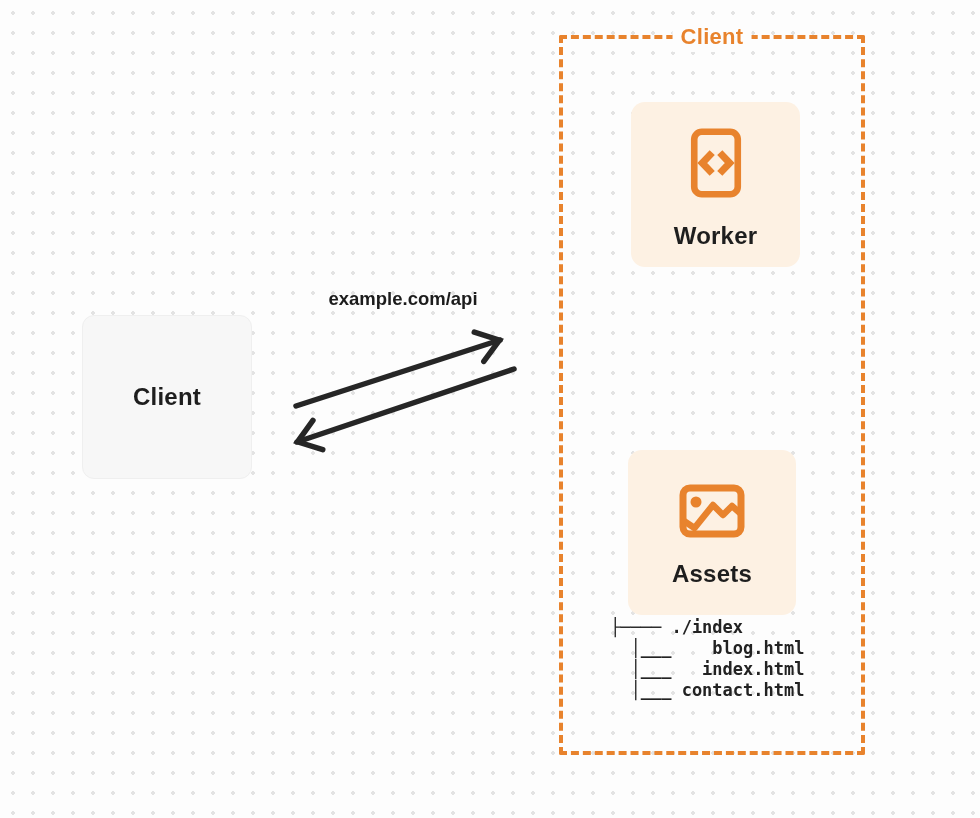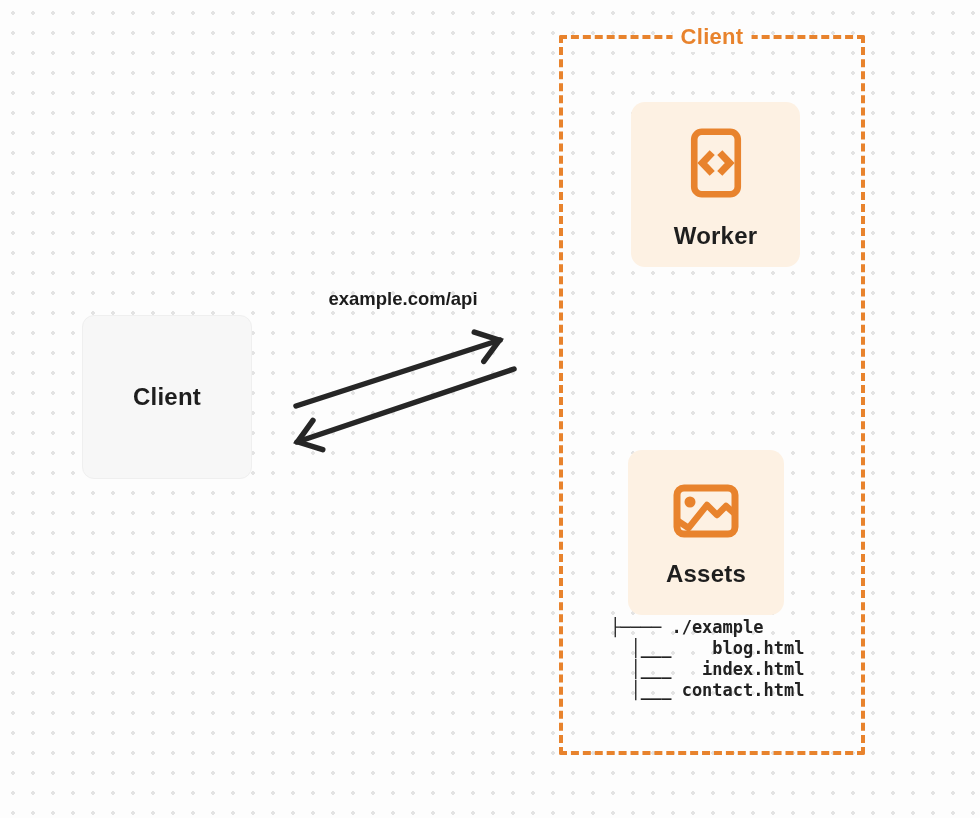--- a/index.html
+++ b/index.html
@@ -75,21 +75,21 @@
     left: 631px; top: 102px;
     width: 169px; height: 165px;
     background: #FDF1E3;
     border-radius: 14px;
     gap: 24px;
     padding-top: 8px;
   }
 
   .assets-card {
     left: 628px; top: 450px;
-    width: 156px; height: 165px;
+    width: 168px; height: 165px;
     background: #FDF1E3;
     border-radius: 14px;
     gap: 22px;
     padding-top: 6px;
   }
 
   .icon { display: block; }
 
   .api-label {
     position: absolute;
@@ -155,19 +155,19 @@
   <div class="card assets-card">
     <svg class="icon" width="66" height="54" viewBox="0 0 66 54" xmlns="http://www.w3.org/2000/svg">
       <rect x="4" y="4" width="58" height="46" rx="7" fill="none" stroke="#E8832D" stroke-width="7"></rect>
       <circle cx="17" cy="18" r="5.5" fill="#E8832D"></circle>
       <polyline points="5,37 15.5,44 34,21 44,31 53,22 61,29" fill="none" stroke="#E8832D" stroke-width="6.5" stroke-linecap="round" stroke-linejoin="round"></polyline>
     </svg>
     <span class="card-label">Assets</span>
   </div>
 
   <div class="file-tree">
-    <div class="tree-line">├──── ./example</div>
+    <div class="tree-line">├──── ./index</div>
     <div class="tree-line">  │___    blog.html</div>
     <div class="tree-line">  │___   index.html</div>
     <div class="tree-line">  │___ contact.html</div>
   </div>
 
 </div>
 
 </body></html>

